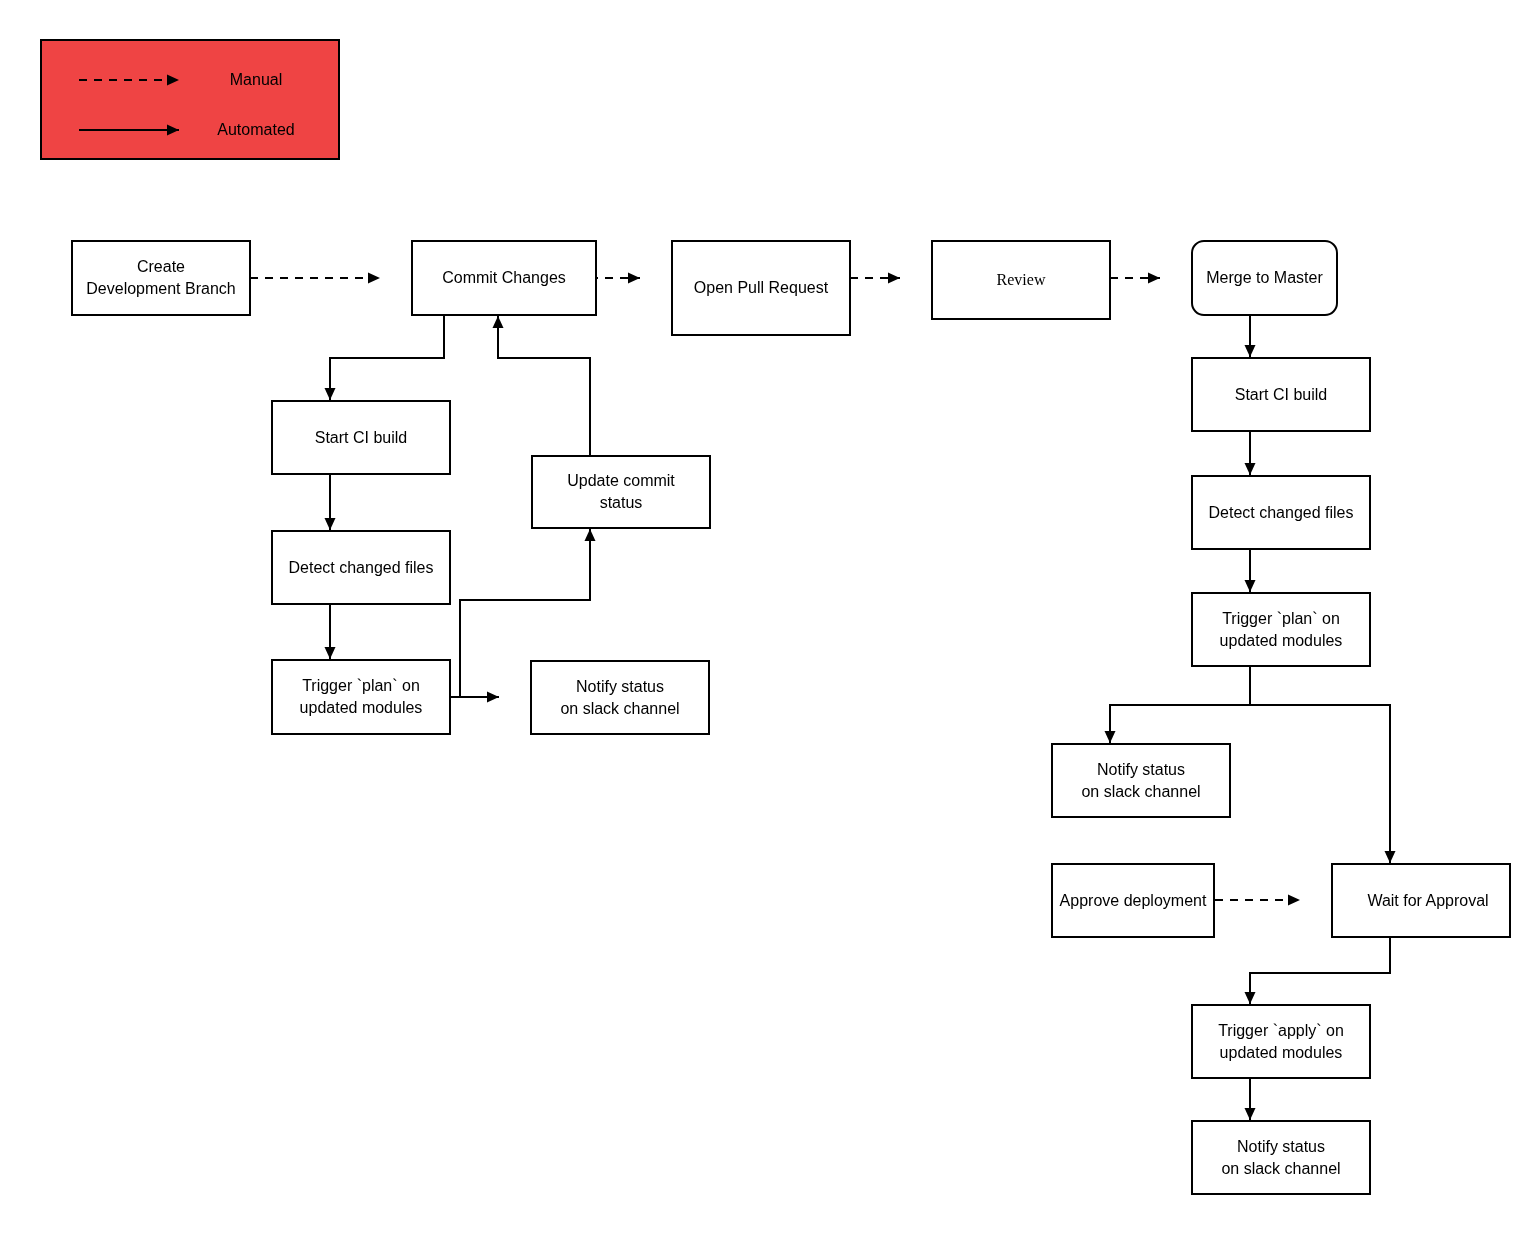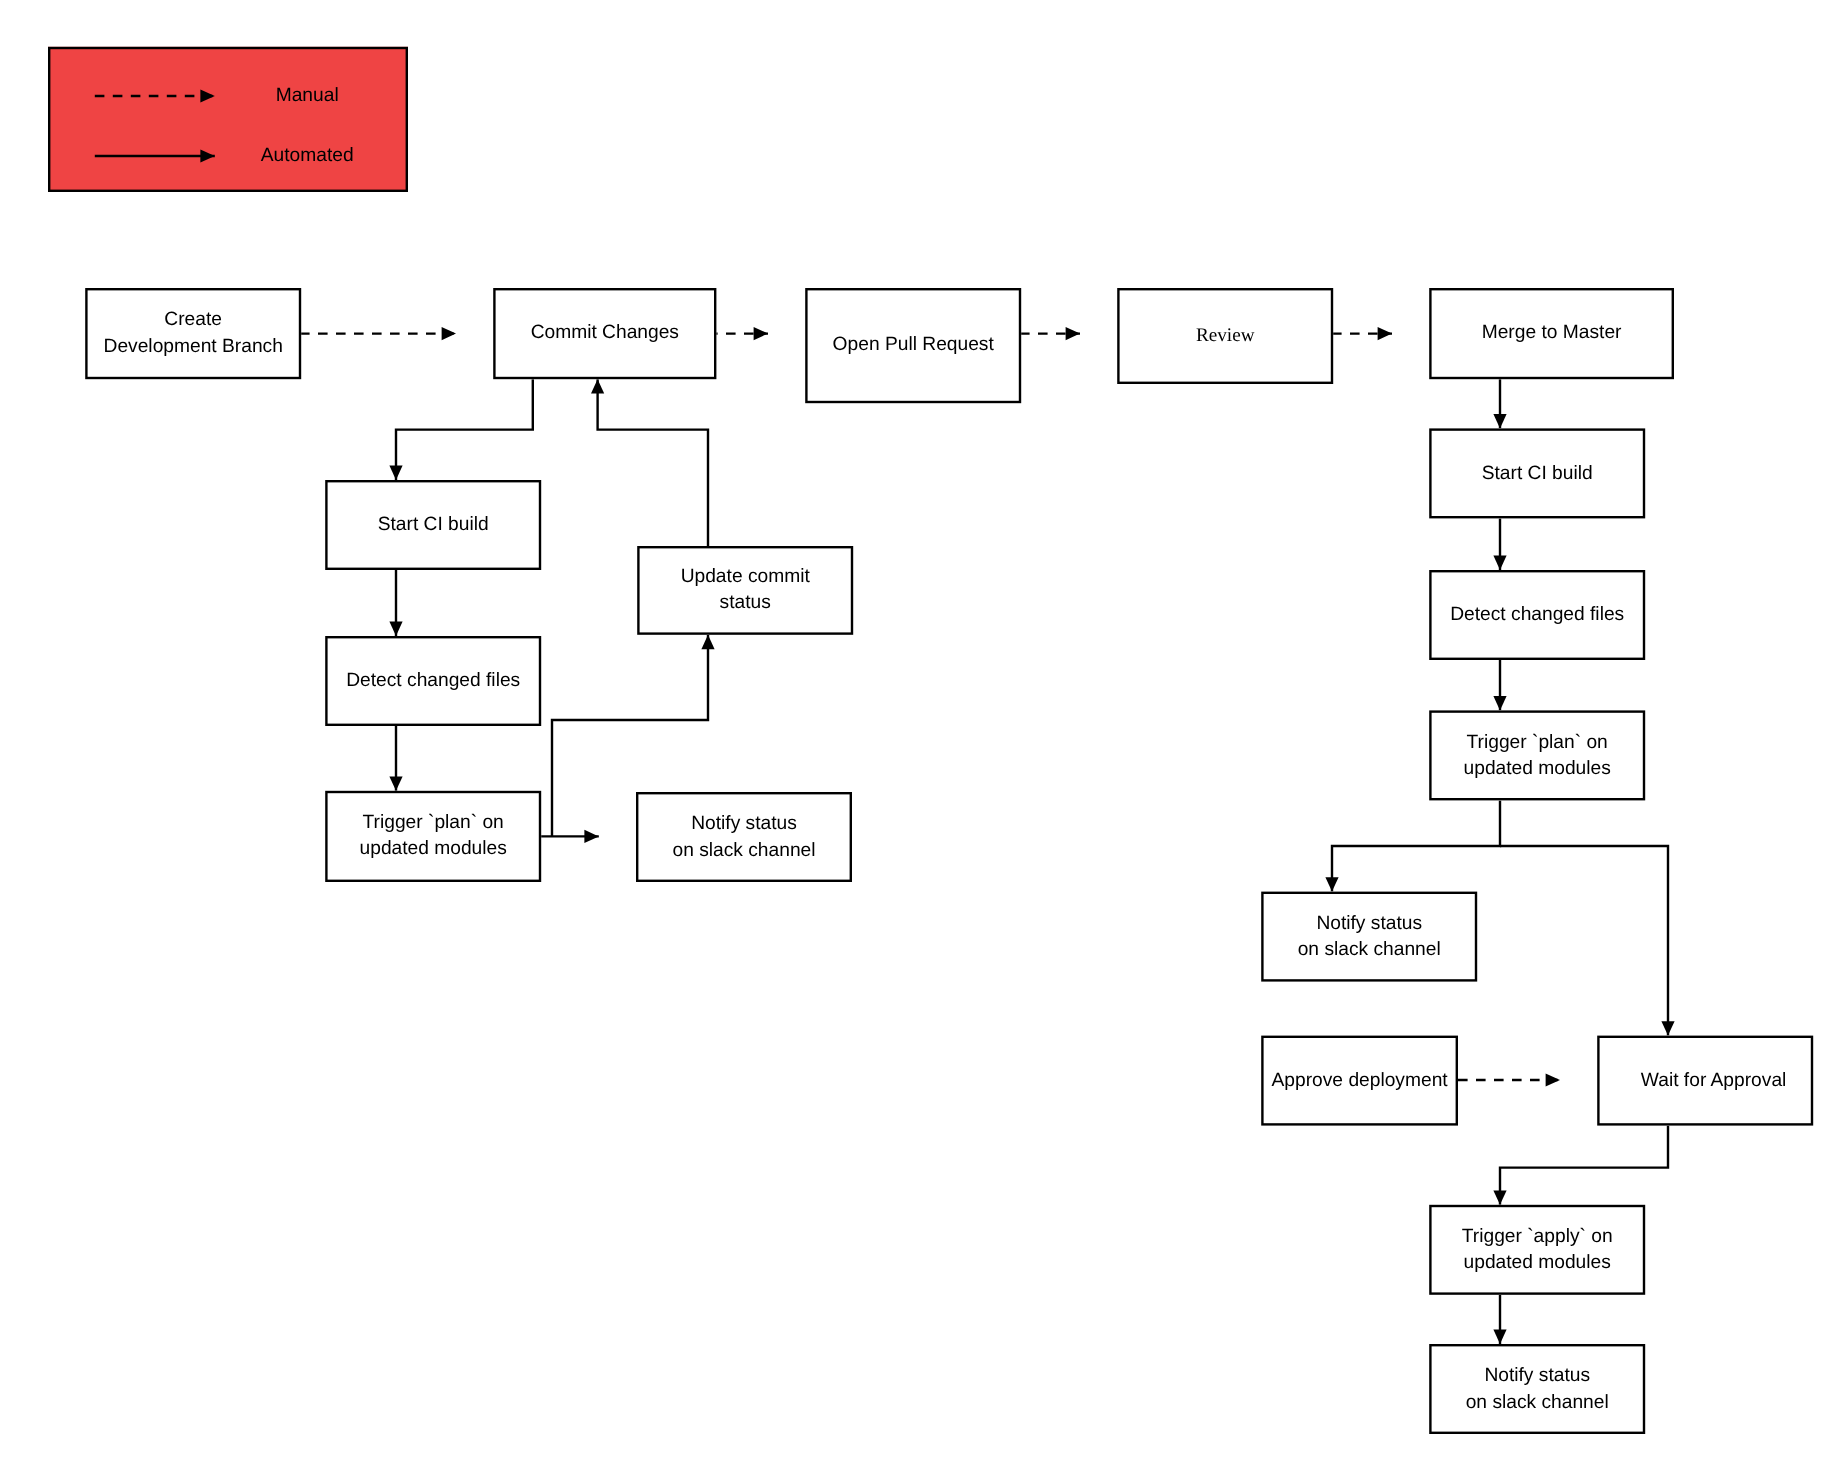--- a/index.html
+++ b/index.html
@@ -102,21 +102,21 @@
       <div class="node" style="left: 640px; top: 240px; width: 180px; height: 96px; justify-content: center;">
         <div class="node-label">
           <div>Open Pull Request</div>
         </div>
       </div>
       <div class="node" style="left: 900px; top: 240px; width: 180px; height: 80px; font-family: Liberation Serif, serif;">
         <div class="node-label">
           <div>Review</div>
         </div>
       </div>
-      <div class="node" style="left: 1160px; top: 240px; width: 204px; height: 76px;">
+      <div class="node" style="left: 1160px; top: 240px; width: 147px; height: 76px; border-radius: 13px;">
         <div class="node-label">
           <div>Merge to Master</div>
         </div>
       </div>
       <div class="node" style="left: 240px; top: 400px; width: 180px; height: 75px;">
         <div class="node-label">
           <div>Start CI build</div>
         </div>
       </div>
       <div class="node" style="left: 240px; top: 530px; width: 180px; height: 75px;">

